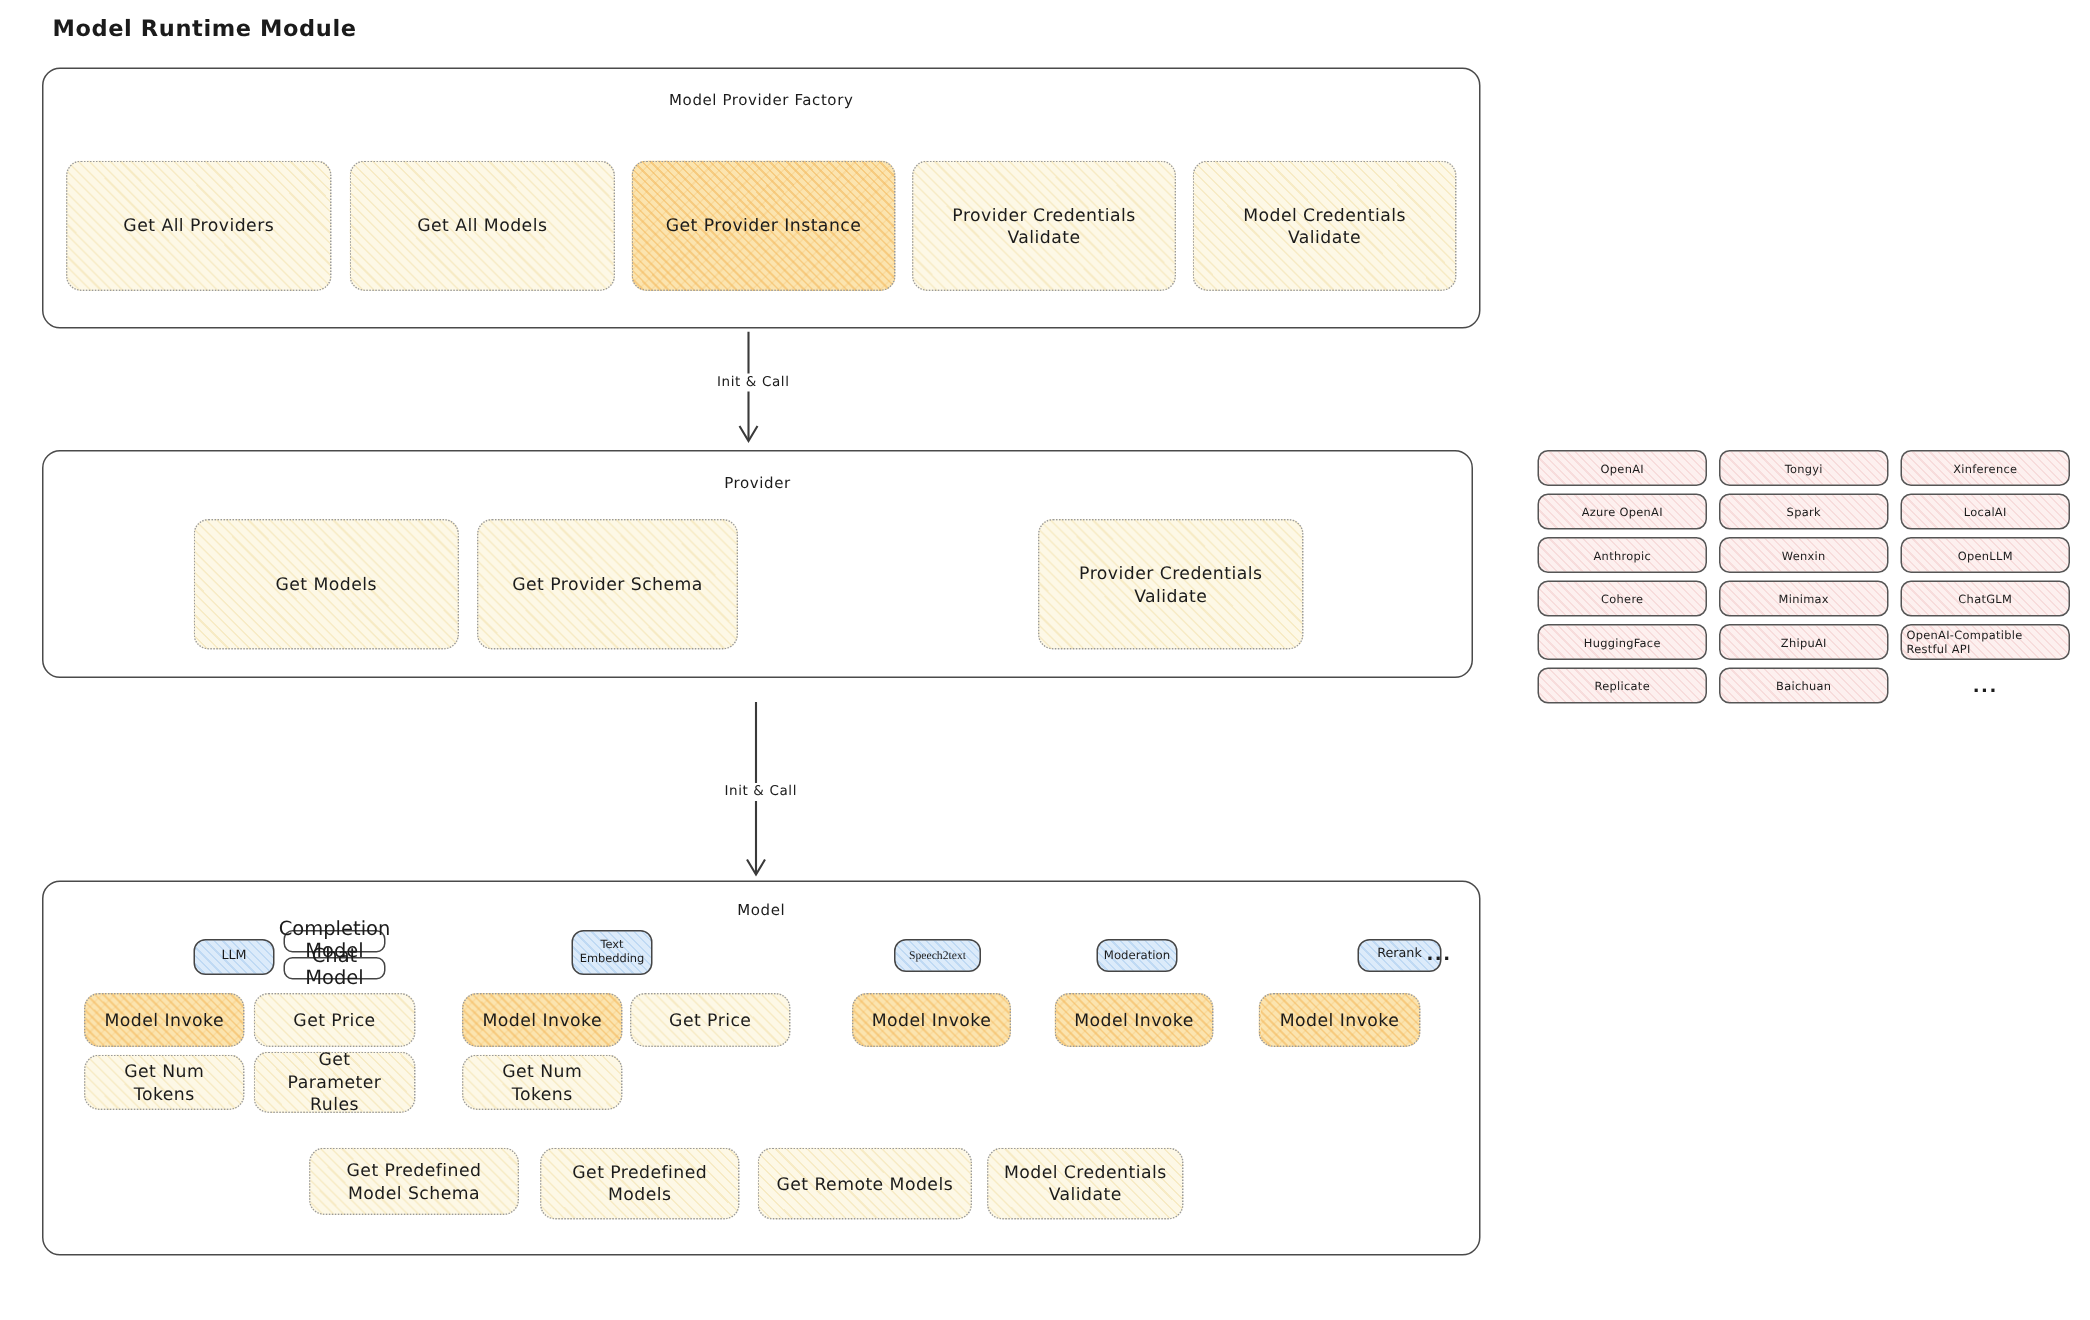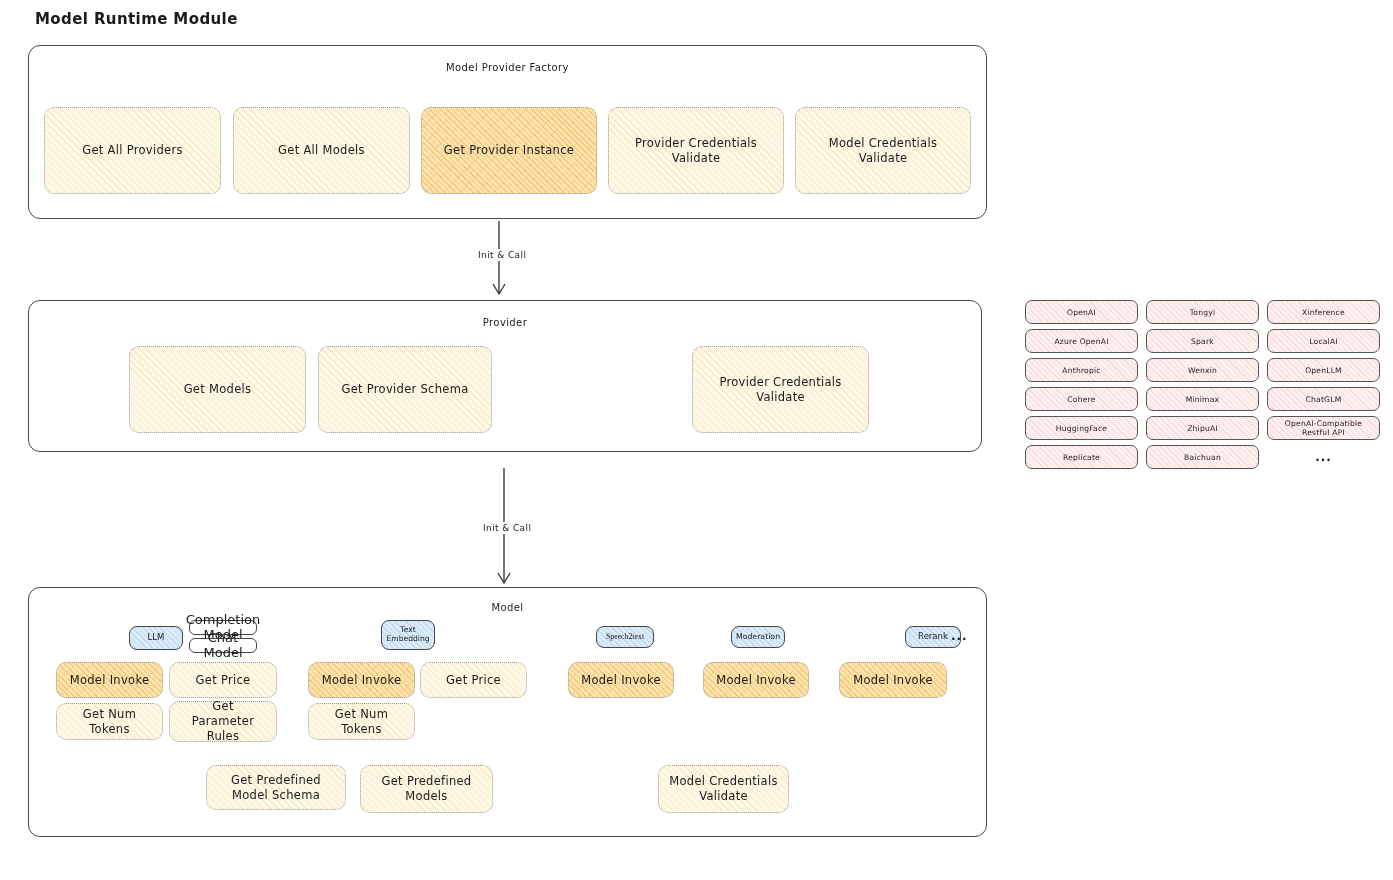--- a/index.html
+++ b/index.html
@@ -41,21 +41,21 @@
   .arrow svg{display:block;}
   .arrow-label{
     position:absolute;background:#fff;font-size:9px;letter-spacing:.4px;padding:1px 3px;white-space:nowrap;
   }
   
   .pgrid{
     position:absolute;left:1025px;top:300px;
     display:grid;grid-template-columns:113px 113px 113px;grid-auto-rows:24px;gap:5px 8px;
   }
   .pcell{
-    display:flex;align-items:center;justify-content:center;text-align:center;
+    display:flex;align-items:center;justify-content:center;
     font-size:7.6px;letter-spacing:.2px;box-sizing:border-box;padding:0 3px;
     border:1.3px solid #555;border-radius:7px;background:#fdf0ef;
     background-image:repeating-linear-gradient(45deg,rgba(240,196,196,.45) 0 1px,transparent 1px 4px);
   }
   .pcell.plain{border:none;background:none;font-size:12px;font-weight:700;letter-spacing:1px;}
   
   .tag{
     position:absolute;display:flex;align-items:center;justify-content:center;text-align:center;
     box-sizing:border-box;border:1.3px solid #454545;border-radius:8px;line-height:1.15;
   }
@@ -145,16 +145,17 @@
     <div class="ybox hl" style="left:539px;top:74px;width:106px;height:36px;">Model Invoke</div>
     <div class="ybox hl" style="left:674px;top:74px;width:106px;height:36px;">Model Invoke</div>
     <div class="ybox hl" style="left:810px;top:74px;width:108px;height:36px;">Model Invoke</div>
 
     <div class="ybox" style="left:27px;top:115px;width:107px;height:37px;">Get Num Tokens</div>
     <div class="ybox" style="left:140px;top:113px;width:108px;height:41px;">Get Parameter Rules</div>
     <div class="ybox" style="left:279px;top:115px;width:107px;height:37px;">Get Num Tokens</div>
 
     <div class="ybox" style="left:177px;top:177px;width:140px;height:45px;">Get Predefined Model Schema</div>
     <div class="ybox" style="left:331px;top:177px;width:133px;height:48px;">Get Predefined Models</div>
+    <div class="ybox" style="left:476px;top:177px;width:143px;height:48px;">Get Remote Models</div>
     <div class="ybox" style="left:629px;top:177px;width:131px;height:48px;">Model Credentials Validate</div>
   </section>
 
 </div>
 
 </body></html>

